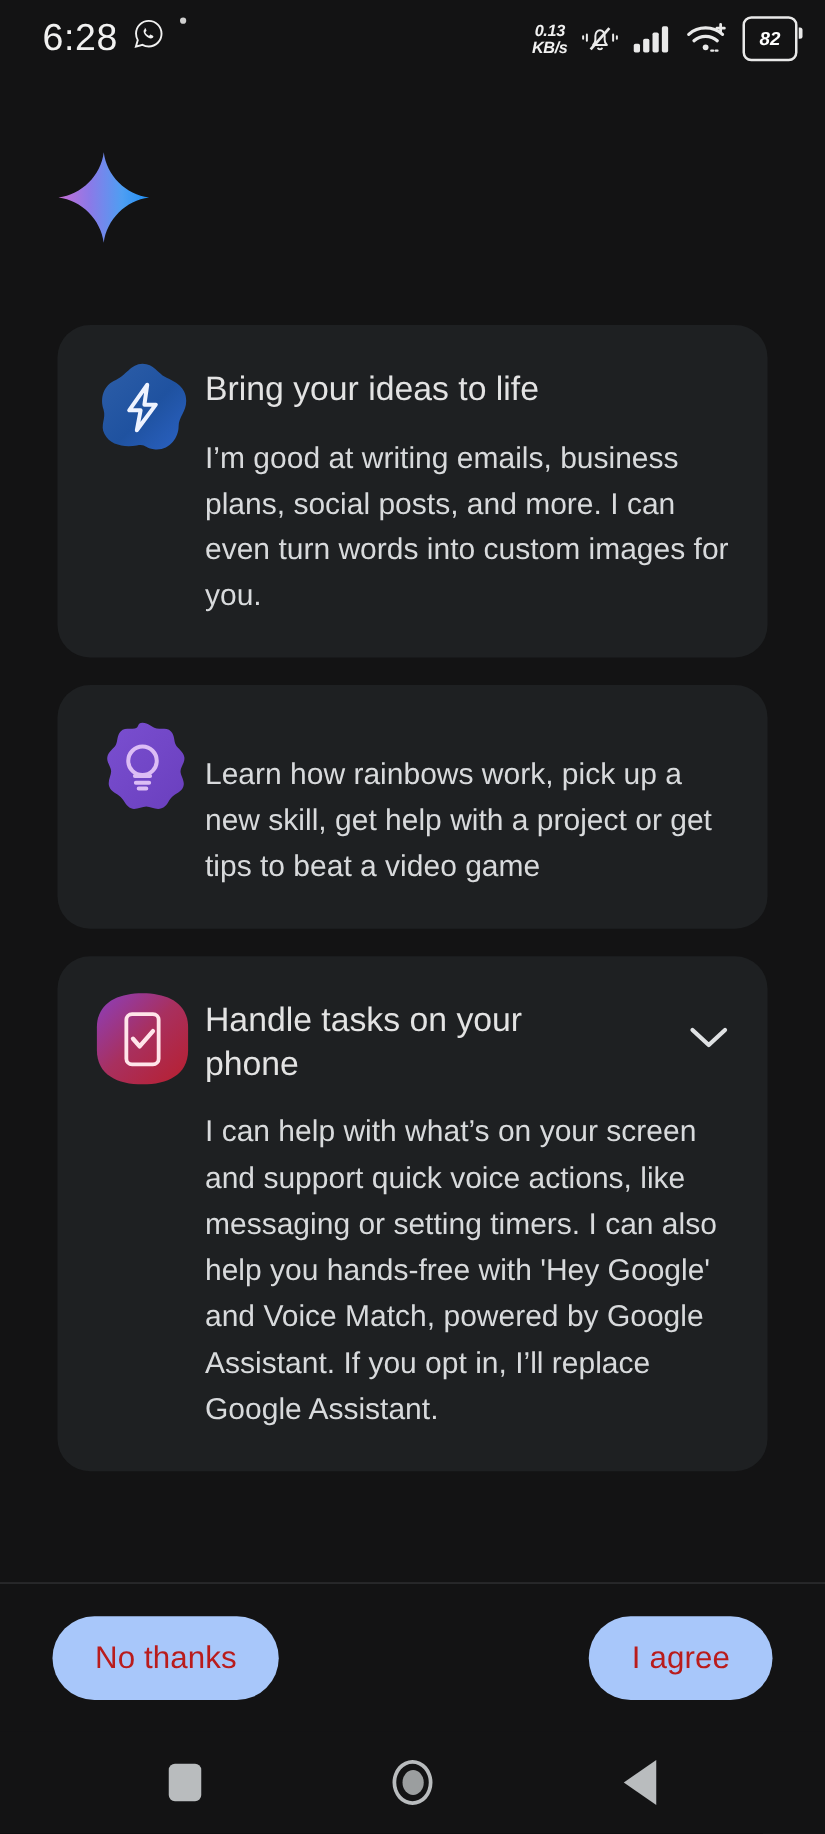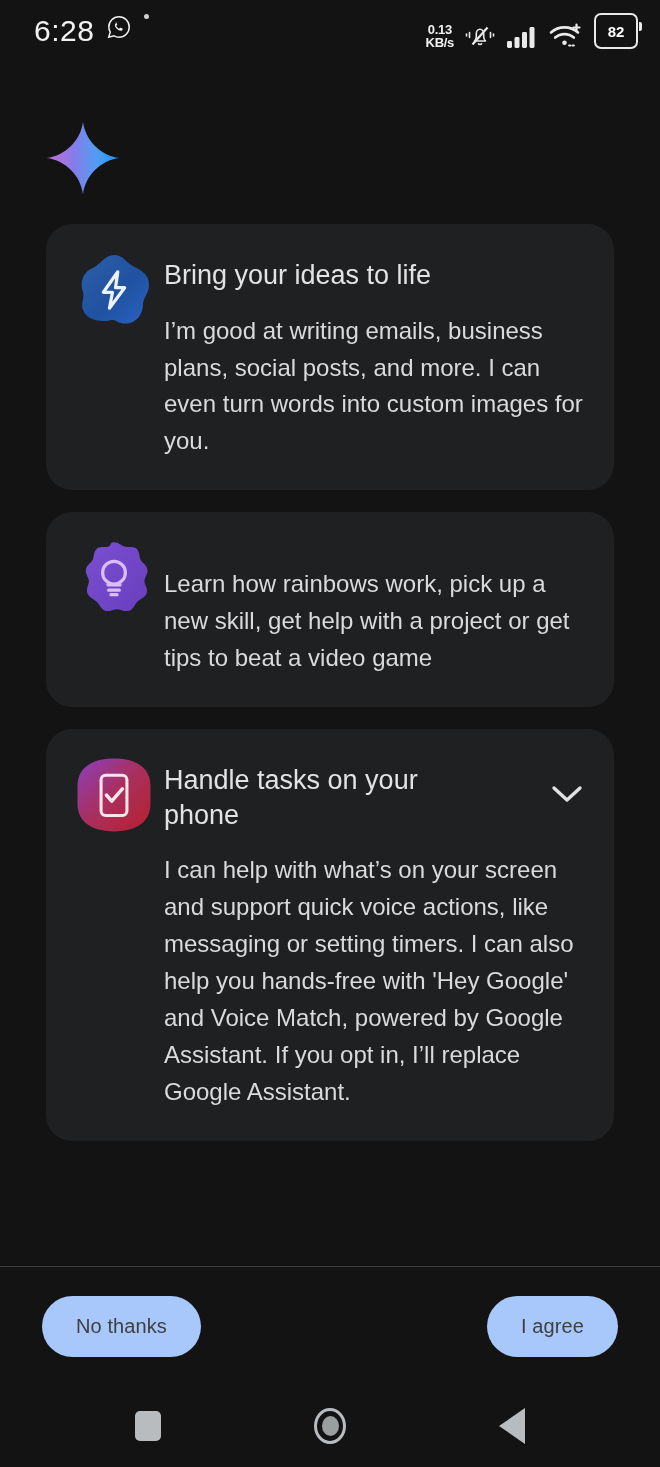--- a/index.html
+++ b/index.html
@@ -23,21 +23,21 @@
     flex: 0 0 62px;
     display: flex;
     align-items: center;
     justify-content: space-between;
     padding: 0 22px 0 34px;
     color: #ffffff;
   }
   .sb-left { display: flex; align-items: flex-start; gap: 12px; }
   .sb-clock { font-size: 30px; letter-spacing: 0.5px; color:#f1f1f1; }
   .sb-dot { width: 5px; height: 5px; border-radius: 50%; background: #cfcfcf; display:inline-block; }
-  .sb-right { display: flex; align-items: flex-end; gap: 11px; }
+  .sb-right { display: flex; align-items: center; gap: 11px; font-style: italic; }
   .sb-speed {
     font-size: 13px; line-height: 13px; text-align: center;
     font-weight: bold; color: #f1f1f1; letter-spacing: -0.3px;
   }
   .sb-icon { display: inline-flex; align-items: center; }
   .battery {
     position: relative;
     width: 44px; height: 36px;
     border: 2px solid #e9e9e9;
     border-radius: 7px;
@@ -62,21 +62,21 @@
   .page-title {
     margin: 36px 40px 0 40px;
     font-size: 46px;
     line-height: 1.52;
     color: #e3e3e3;
     font-weight: 400;
     letter-spacing: 0.1px;
     max-width: 540px;
   }
 
-  .cards { margin: 28px 0 0 0; padding: 0 46px; }
+  .cards { margin: 64px 0 0 0; padding: 0 46px; }
 
   .card {
     background: #1e2022;
     border-radius: 26px;
     padding: 28px 30px 30px 30px;
     margin-bottom: 22px;
     display: flex;
     align-items: flex-start;
     gap: 0;
     position: relative;
@@ -119,25 +119,25 @@
   .actionbar {
     flex: 0 0 118px;
     display: flex;
     align-items: center;
     justify-content: space-between;
     padding: 0 42px;
     background: #131314;
   }
   .btn {
     background: #a8c7fa;
-    color: #404040;
+    color: #b91c1c;
     border: none;
     border-radius: 100px;
     font-family: "Liberation Sans", sans-serif;
-    font-size: 20px;
+    font-size: 25px;
     padding: 19px 34px;
     cursor: pointer;
     letter-spacing: 0.1px;
     text-align: right;
   }
 
   
   .navbar {
     flex: 0 0 82px;
     display: flex;

